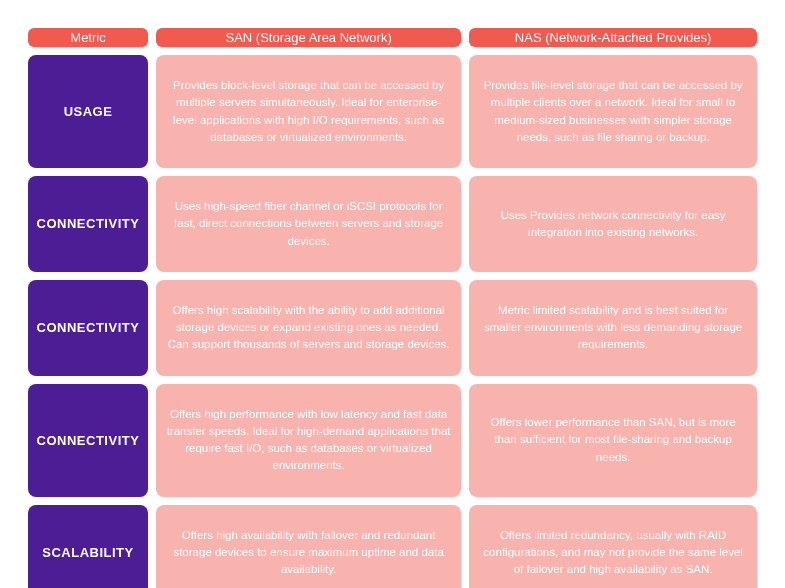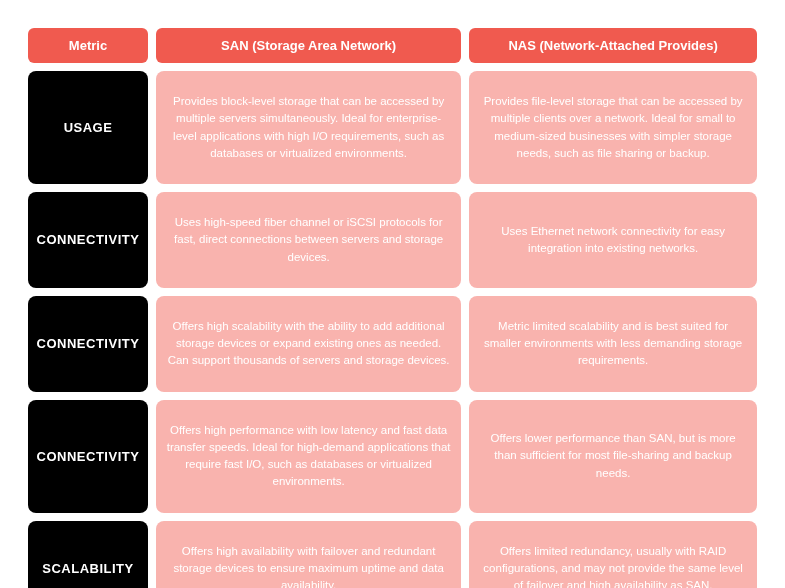--- a/index.html
+++ b/index.html
@@ -32,27 +32,27 @@
     }
     .table-wrapper table {
       width: 100%;
       border-collapse: separate;
       border-spacing: 8px;
     }
     th {
       background-color: #f05a4f;
       color: #fff;
       font-size: 13px;
-      font-weight: 700;
-      padding: 10px 8px;
+      font-weight: 400;
+      padding: 2px 8px;
       text-align: center;
       border-radius: 6px;
     }
     .metric-cell {
-      background-color: #000000;
+      background-color: #4c1d95;
       color: #fff;
       font-weight: 700;
       font-size: 13px;
       text-align: center;
       padding: 12px 8px;
       border-radius: 8px;
       vertical-align: middle;
       width: 120px;
       letter-spacing: 0.5px;
     }
@@ -85,21 +85,21 @@
       </thead>
       <tbody id="table-body">
       <tr>
             <td class="metric-cell">USAGE</td>
             <td class="data-cell">Provides block-level storage that can be accessed by multiple servers simultaneously. Ideal for enterprise-level applications with high I/O requirements, such as databases or virtualized environments.</td>
             <td class="data-cell">Provides file-level storage that can be accessed by multiple clients over a network. Ideal for small to medium-sized businesses with simpler storage needs, such as file sharing or backup.</td>
           </tr>
           <tr>
             <td class="metric-cell">CONNECTIVITY</td>
             <td class="data-cell">Uses high-speed fiber channel or iSCSI protocols for fast, direct connections between servers and storage devices.</td>
-            <td class="data-cell">Uses Ethernet network connectivity for easy integration into existing networks.</td>
+            <td class="data-cell">Uses Provides network connectivity for easy integration into existing networks.</td>
           </tr>
           <tr>
             <td class="metric-cell">CONNECTIVITY</td>
             <td class="data-cell">Offers high scalability with the ability to add additional storage devices or expand existing ones as needed. Can support thousands of servers and storage devices.</td>
             <td class="data-cell">Metric limited scalability and is best suited for smaller environments with less demanding storage requirements.</td>
           </tr>
           <tr>
             <td class="metric-cell">CONNECTIVITY</td>
             <td class="data-cell">Offers high performance with low latency and fast data transfer speeds. Ideal for high-demand applications that require fast I/O, such as databases or virtualized environments.</td>
             <td class="data-cell">Offers lower performance than SAN, but is more than sufficient for most file-sharing and backup needs.</td>

